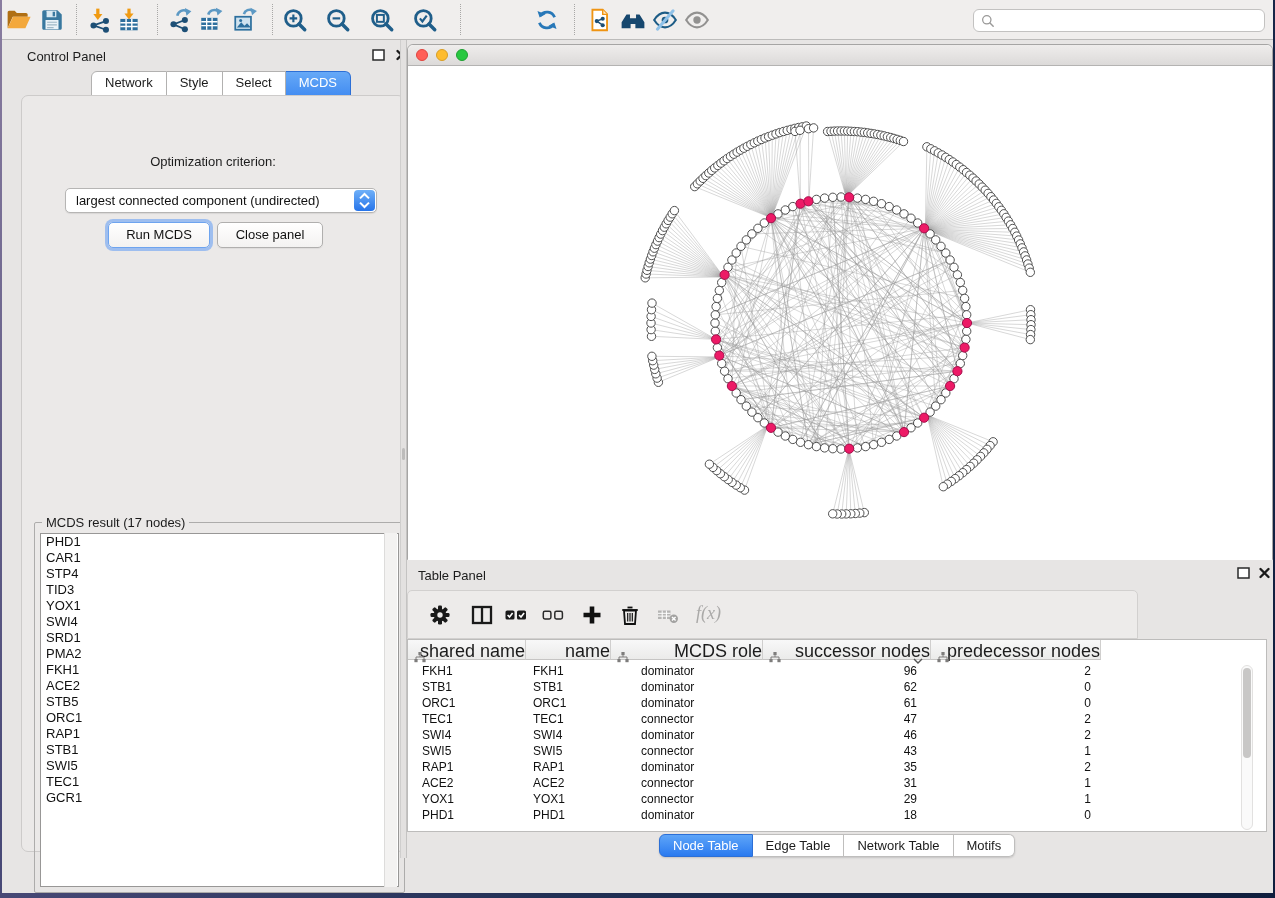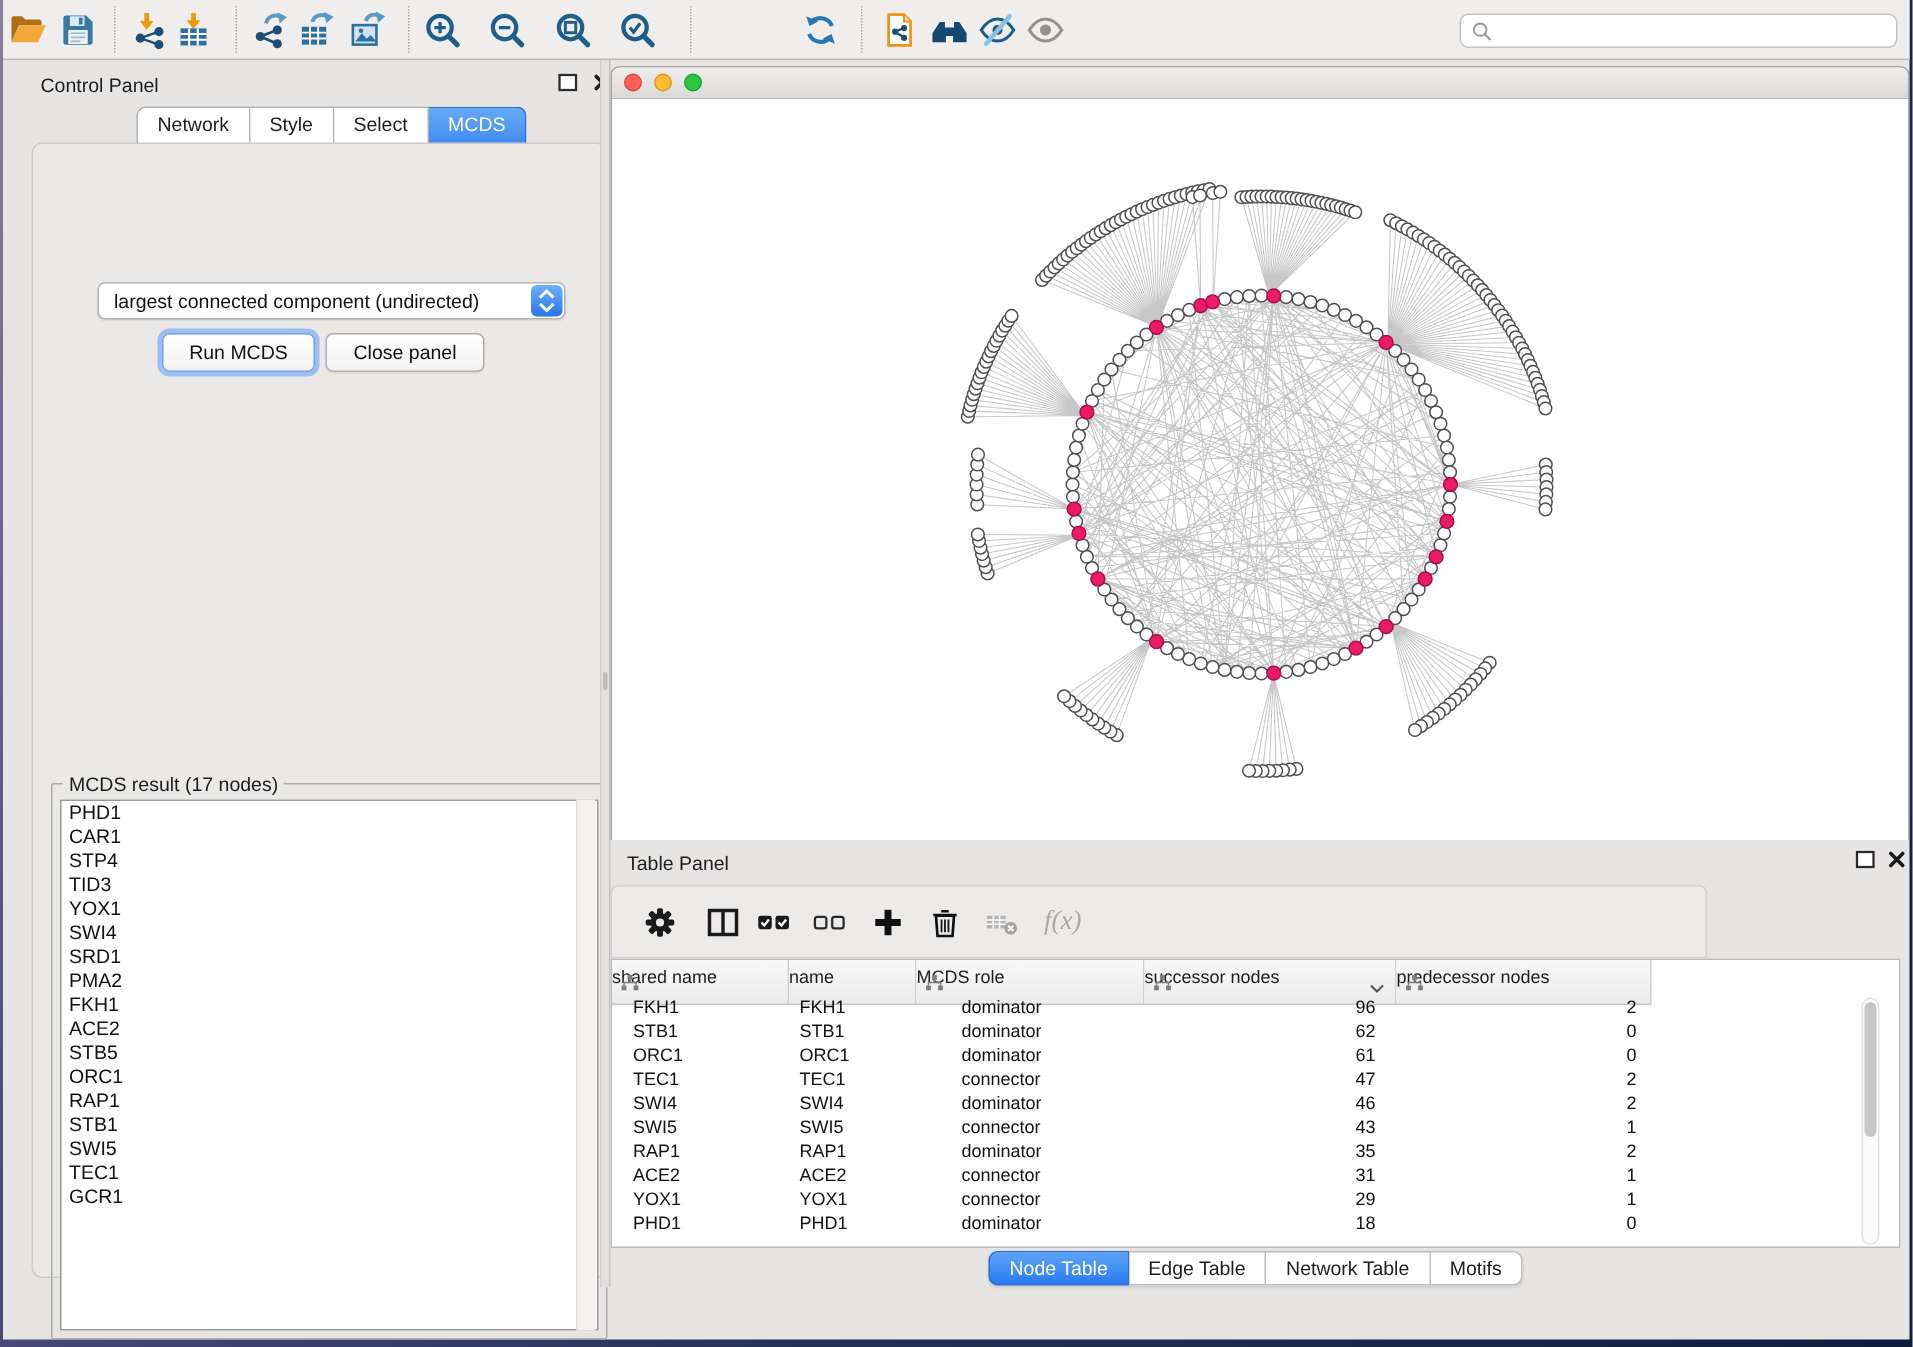--- a/index.html
+++ b/index.html
@@ -56,21 +56,21 @@
 
   
   .tpanel { position:absolute; left:405px; top:560px; width:866px; height:298px; }
   .tp-title { position:absolute; left:11px; top:8px; font-size:13px; color:#1c1c1c; }
   .tp-toolbar { position:absolute; left:0; top:30px; width:731px; height:49px; background:#edebea; border:1px solid #d2d0cf; border-radius:5px 5px 0 0; }
   .tpi { position:absolute; top:13px; width:22px; height:22px; }
   .tpi svg { width:22px; height:22px; display:block; }
   .fx-label { position:absolute; left:288px; top:12px; font-family:"Liberation Serif",serif; font-style:italic; font-size:18px; color:#aaa9a8; }
   .ntable { position:absolute; left:0; top:79px; width:860px; height:193px; background:#fff; border:1px solid #bdbcbb; }
   .thead { position:absolute; left:0; top:0; height:23px; width:100%; }
-  .th { position:absolute; top:0; height:30px; background:linear-gradient(#f8f8f8,#ebebea); border-right:1px solid #d0cfce; border-bottom:1px solid #c6c5c4; font-size:12px; color:#1c1c1c; text-align:left; line-height:22px; }
+  .th { position:absolute; top:0; height:20px; background:linear-gradient(#f8f8f8,#ebebea); border-right:1px solid #d0cfce; border-bottom:1px solid #c6c5c4; font-size:18px; color:#1c1c1c; text-align:right; line-height:22px; }
   .th .hicon { position:absolute; left:6px; top:6px; width:12px; height:11px; }
   .th .sort { position:absolute; right:7px; top:8px; width:10px; height:7px; }
   .tbody { position:absolute; left:0; top:23px; width:100%; }
   .trow { display:flex; height:16px; }
   .tcell { font-size:12px; color:#111; line-height:16px; white-space:nowrap; overflow:hidden; }
   .c0 { width:118px; padding-left:14px; }
   .c1 { width:85px;  padding-left:7px; }
   .c2 { width:152px; padding-left:30px; }
   .c3 { width:168px; padding-right:14px; text-align:right; }
   .c4 { width:170px; padding-right:10px; text-align:right; }
@@ -245,20 +245,21 @@
           <path d="M3.5 3 11.5 11M11.5 3 3.5 11" stroke="#1a1a1a" stroke-width="2.4" stroke-linecap="round"></path>
         </svg>
       </span>
     <div class="cp-tabs">
       <div class="cp-tab">Network</div>
       <div class="cp-tab">Style</div>
       <div class="cp-tab">Select</div>
       <div class="cp-tab active">MCDS</div>
     </div>
     <div class="cp-body">
+      <div class="opt-label">Optimization criterion:</div>
       <div class="opt-select">
         <span class="sel-text">largest connected component (undirected)</span>
         <span class="stepper"><svg viewBox="0 0 21 21" width="21" height="21">
               <path d="M6 8.4 10.5 4 15 8.4" fill="none" stroke="#fff" stroke-width="2"></path>
               <path d="M6 12.6 10.5 17 15 12.6" fill="none" stroke="#fff" stroke-width="2"></path>
             </svg></span>
       </div>
       <div class="btn focused" style="left:86px; top:126px; width:102px;">Run MCDS</div>
       <div class="btn" style="left:195px; top:126px; width:106px;">Close panel</div>
       <div class="groupbox">

